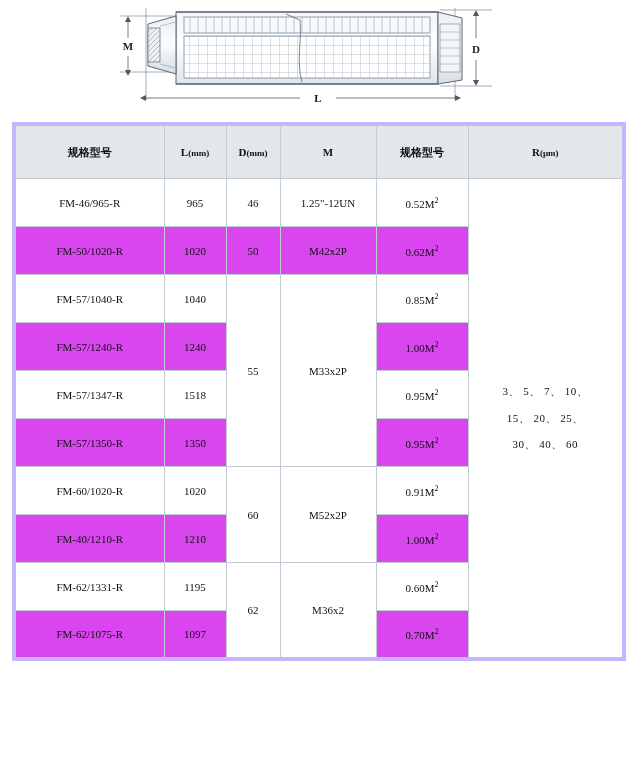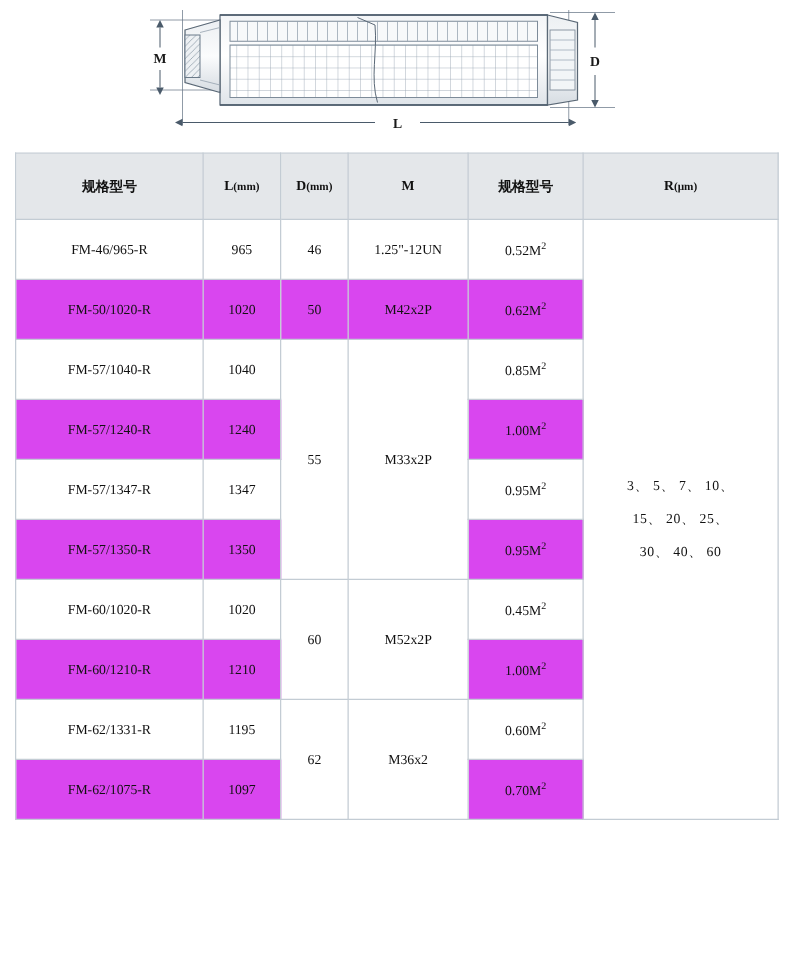--- a/index.html
+++ b/index.html
@@ -28,21 +28,21 @@
   
   .table-wrap {
     padding: 0 12px;
     box-sizing: border-box;
     width: 634px;
   }
   table.spec {
     border-collapse: collapse;
     width: 610px;
     table-layout: fixed;
-    border: 1px solid #c4b5fd;
+    border: 4px solid #c4b5fd;
     padding-left: 16px;
   }
   table.spec td, table.spec th {
     border: 1px solid #c3ccd4;
     text-align: center;
     vertical-align: middle;
     font-size: 11px;
     font-family: "Liberation Serif", serif;
     color: #111;
     padding: 0;
@@ -247,40 +247,40 @@
       </tr>
 
       <tr class="alt">
         <td>FM-57/1240-R</td>
         <td>1240</td>
         <td><span>1.00</span><span>M</span><span class="sup">2</span></td>
       </tr>
 
       <tr class="plain">
         <td>FM-57/1347-R</td>
-        <td>1347</td>
+        <td>1518</td>
         <td><span>0.95</span><span>M</span><span class="sup">2</span></td>
       </tr>
 
       <tr class="alt">
         <td>FM-57/1350-R</td>
         <td>1350</td>
         <td><span>0.95</span><span>M</span><span class="sup">2</span></td>
       </tr>
 
       <tr class="plain">
         <td>FM-60/1020-R</td>
         <td>1020</td>
         <td rowspan="2">60</td>
         <td rowspan="2" class="nowrap">M52x2P</td>
-        <td><span>0.45</span><span>M</span><span class="sup">2</span></td>
-      </tr>
-
-      <tr class="alt">
-        <td>FM-60/1210-R</td>
+        <td><span>0.91</span><span>M</span><span class="sup">2</span></td>
+      </tr>
+
+      <tr class="alt">
+        <td>FM-40/1210-R</td>
         <td>1210</td>
         <td><span>1.00</span><span>M</span><span class="sup">2</span></td>
       </tr>
 
       <tr class="plain">
         <td>FM-62/1331-R</td>
         <td>1195</td>
         <td rowspan="2">62</td>
         <td rowspan="2" class="nowrap">M36x2</td>
         <td><span>0.60</span><span>M</span><span class="sup">2</span></td>

